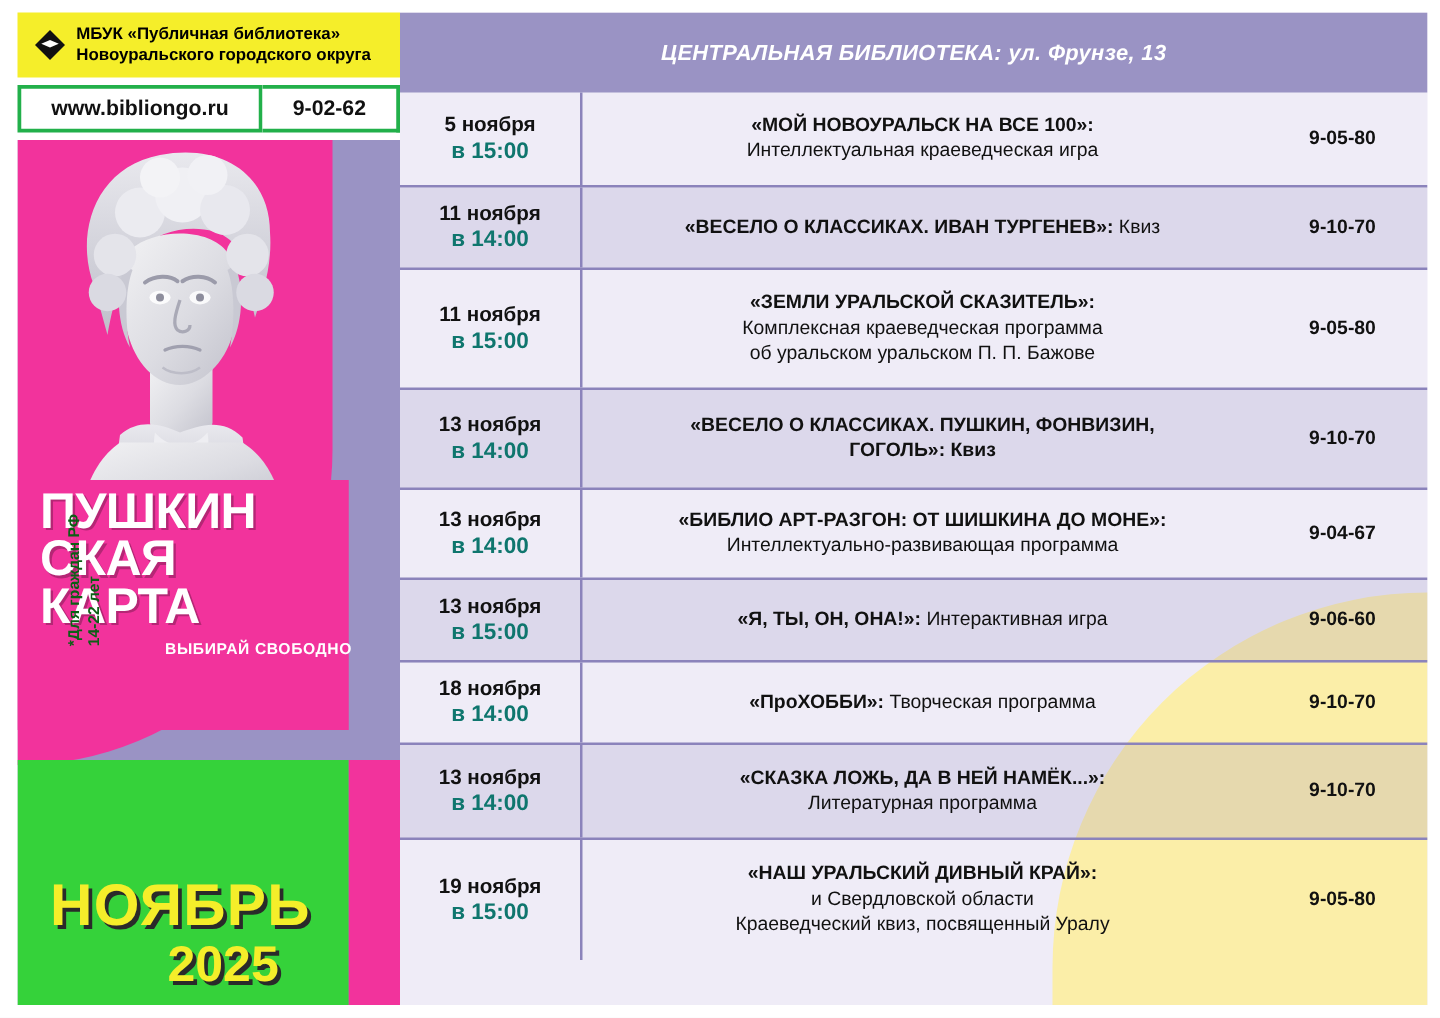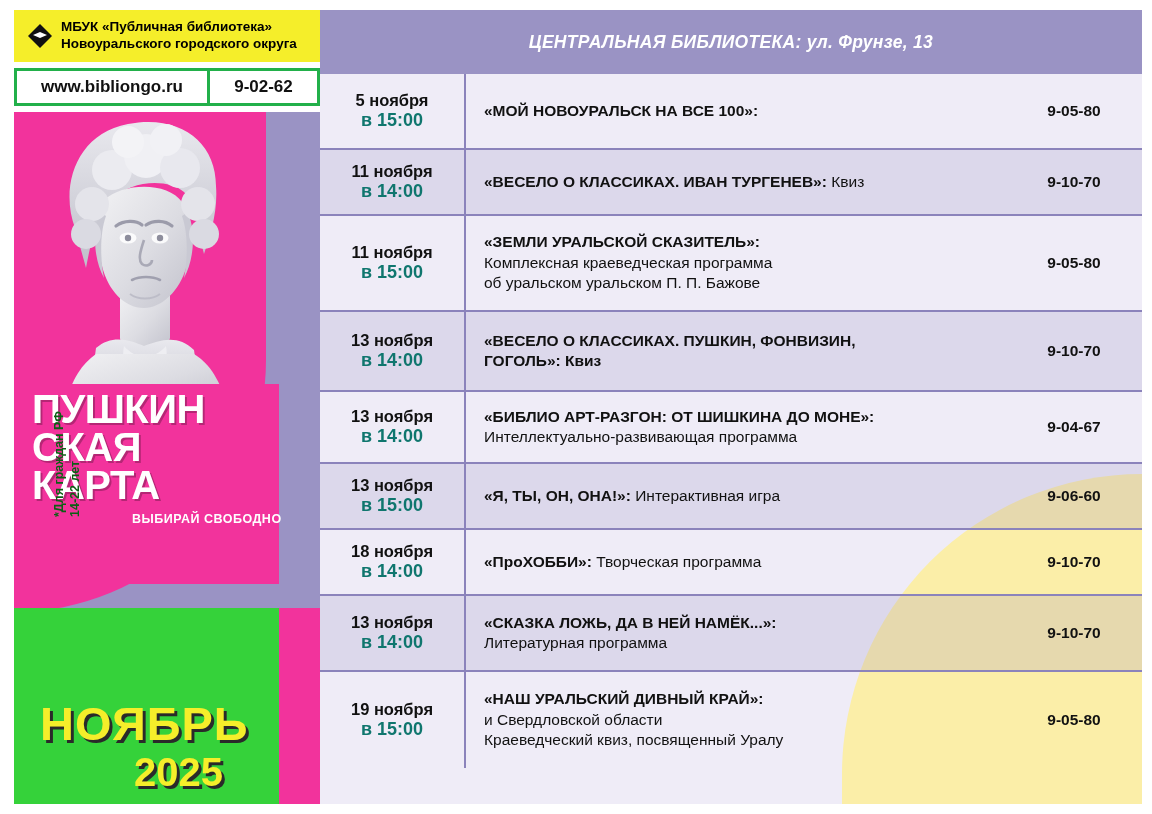--- a/index.html
+++ b/index.html
@@ -290,20 +290,21 @@
     padding: 10px 14px 10px 18px;
     display: flex;
     flex-direction: column;
     justify-content: center;
     box-sizing: border-box;
   }
   .desc-line {
     font-size: 15.5px;
     color: #111;
     line-height: 1.32;
+    text-align: center;
   }
   .desc-line b {
     font-weight: bold;
   }
   .cell-phone {
     width: 136px;
     flex: 0 0 136px;
     display: flex;
     align-items: center;
     justify-content: center;
@@ -431,20 +432,21 @@
 
     <div class="rows">
 
       <div class="row" style="height:76px">
         <div class="cell-date">
           <div class="d1">5 ноября</div>
           <div class="d2">в 15:00</div>
         </div>
         <div class="cell-desc">
           <div class="desc-line"><b>«МОЙ НОВОУРАЛЬСК НА ВСЕ 100»:</b></div>
+          <div class="desc-line">Интеллектуальная краеведческая игра</div>
         </div>
         <div class="cell-phone">
           <span>9-05-80</span>
         </div>
       </div>
 
       <div class="row row-alt" style="height:66px">
         <div class="cell-date">
           <div class="d1">11 ноября</div>
           <div class="d2">в 14:00</div>

